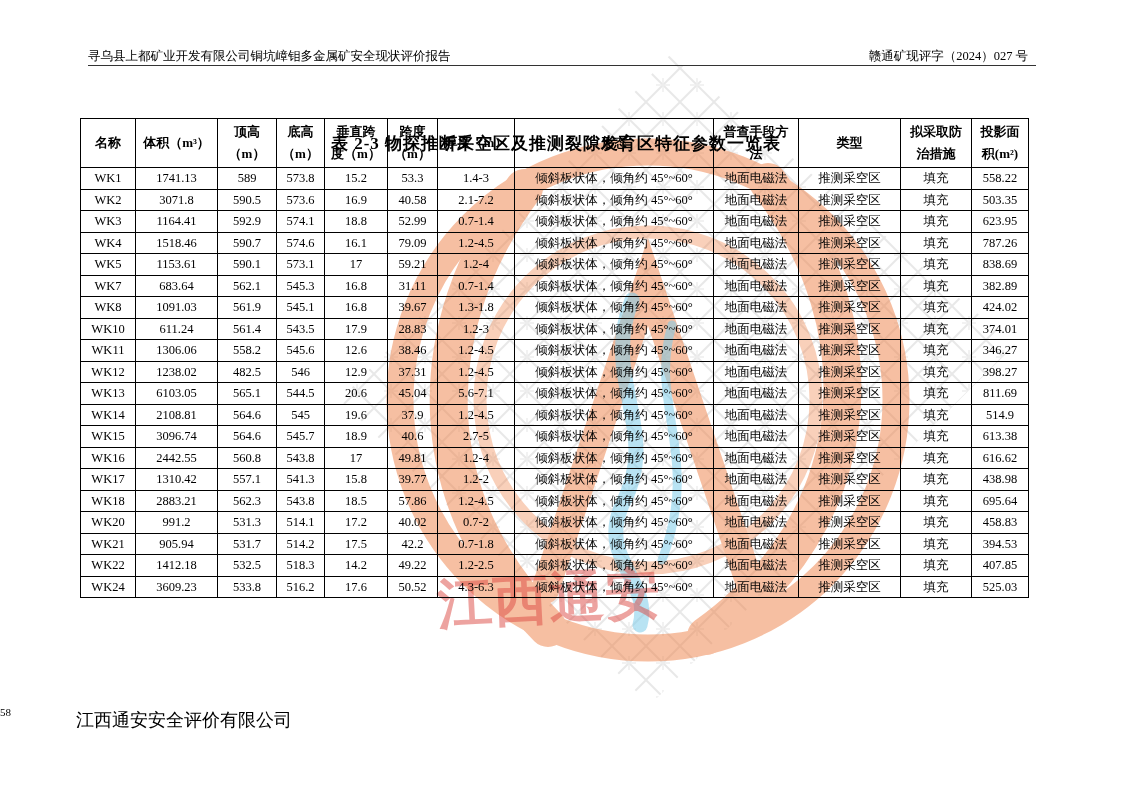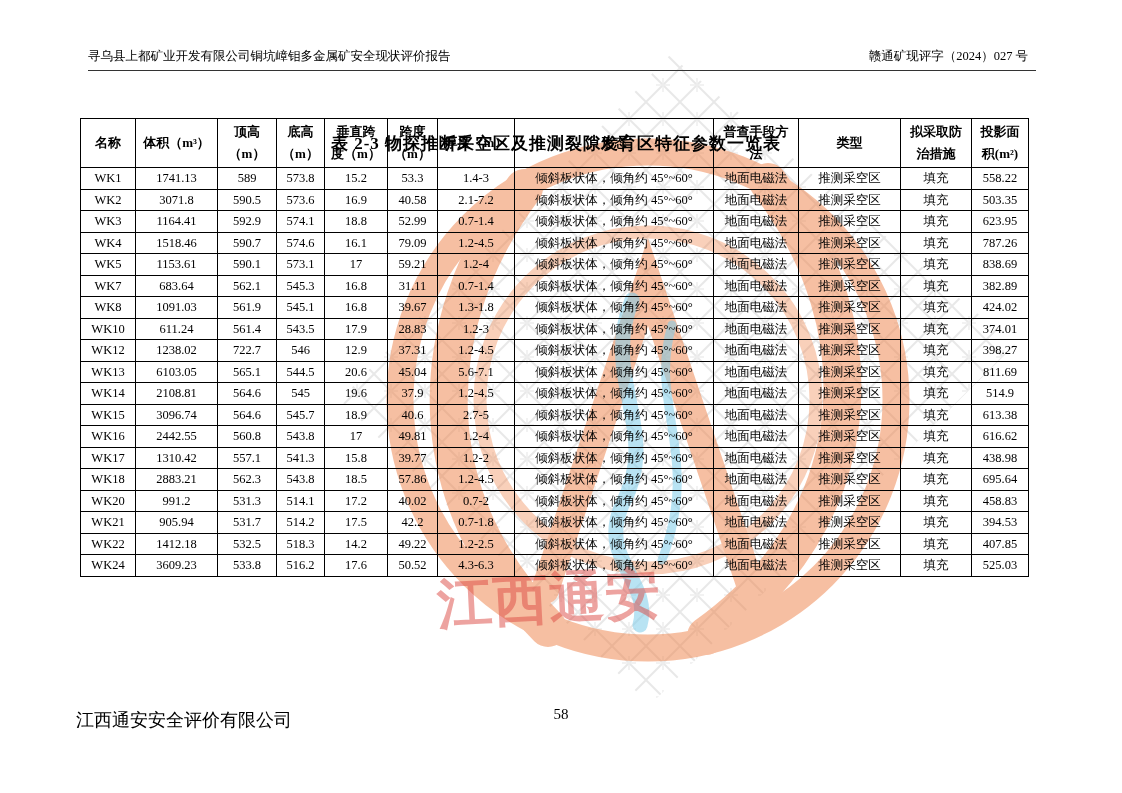--- a/index.html
+++ b/index.html
@@ -16,21 +16,20 @@
   .wm{
     position:absolute;left:0;top:0;width:1122px;height:793px;
     z-index:0;pointer-events:none;
   }
   
   .content{position:relative;z-index:1;}
   .doc-header{
     position:absolute;left:88px;top:48px;width:948px;
     display:flex;justify-content:space-between;align-items:flex-end;
     font-size:12.5px;
-    padding-bottom:5px;
     border-bottom:1px solid #333;
   }
   .doc-header .right{padding-right:8px;}
   .doc-title{
     position:absolute;left:0;top:96px;width:1112px;
     text-align:center;
     font-size:17px;font-weight:bold;
     letter-spacing:1px;
     margin-top:36px;
   }
@@ -59,21 +58,21 @@
     height:20.5px;
     line-height:1;
     white-space:nowrap;
   }
   .doc-footer-left{
     position:absolute;left:76px;top:708px;
     font-size:18px;
   }
   .doc-page-number{
     position:absolute;left:0;top:706px;width:1122px;
-    text-align:center;font-size:15px;
+    text-align:left;font-size:11px;
   }
 </style>
 </head>
 <body>
 
 <div class="page">
 
   <svg class="wm" viewBox="0 0 1122 793" xmlns="http://www.w3.org/2000/svg">
     <defs>
       <pattern id="lat" width="34" height="34" patternUnits="userSpaceOnUse">
@@ -255,23 +254,37 @@
             <td>17.9</td>
             <td>28.83</td>
             <td>1.2-3</td>
             <td>倾斜板状体，倾角约 45°~60°</td>
             <td>地面电磁法</td>
             <td>推测采空区</td>
             <td>填充</td>
             <td>374.01</td>
           </tr>
           <tr>
+            <td>WK11</td>
+            <td>1306.06</td>
+            <td>558.2</td>
+            <td>545.6</td>
+            <td>12.6</td>
+            <td>38.46</td>
+            <td>1.2-4.5</td>
+            <td>倾斜板状体，倾角约 45°~60°</td>
+            <td>地面电磁法</td>
+            <td>推测采空区</td>
+            <td>填充</td>
+            <td>346.27</td>
+          </tr>
+          <tr>
             <td>WK12</td>
             <td>1238.02</td>
-            <td>722.7</td>
+            <td>482.5</td>
             <td>546</td>
             <td>12.9</td>
             <td>37.31</td>
             <td>1.2-4.5</td>
             <td>倾斜板状体，倾角约 45°~60°</td>
             <td>地面电磁法</td>
             <td>推测采空区</td>
             <td>填充</td>
             <td>398.27</td>
           </tr>

